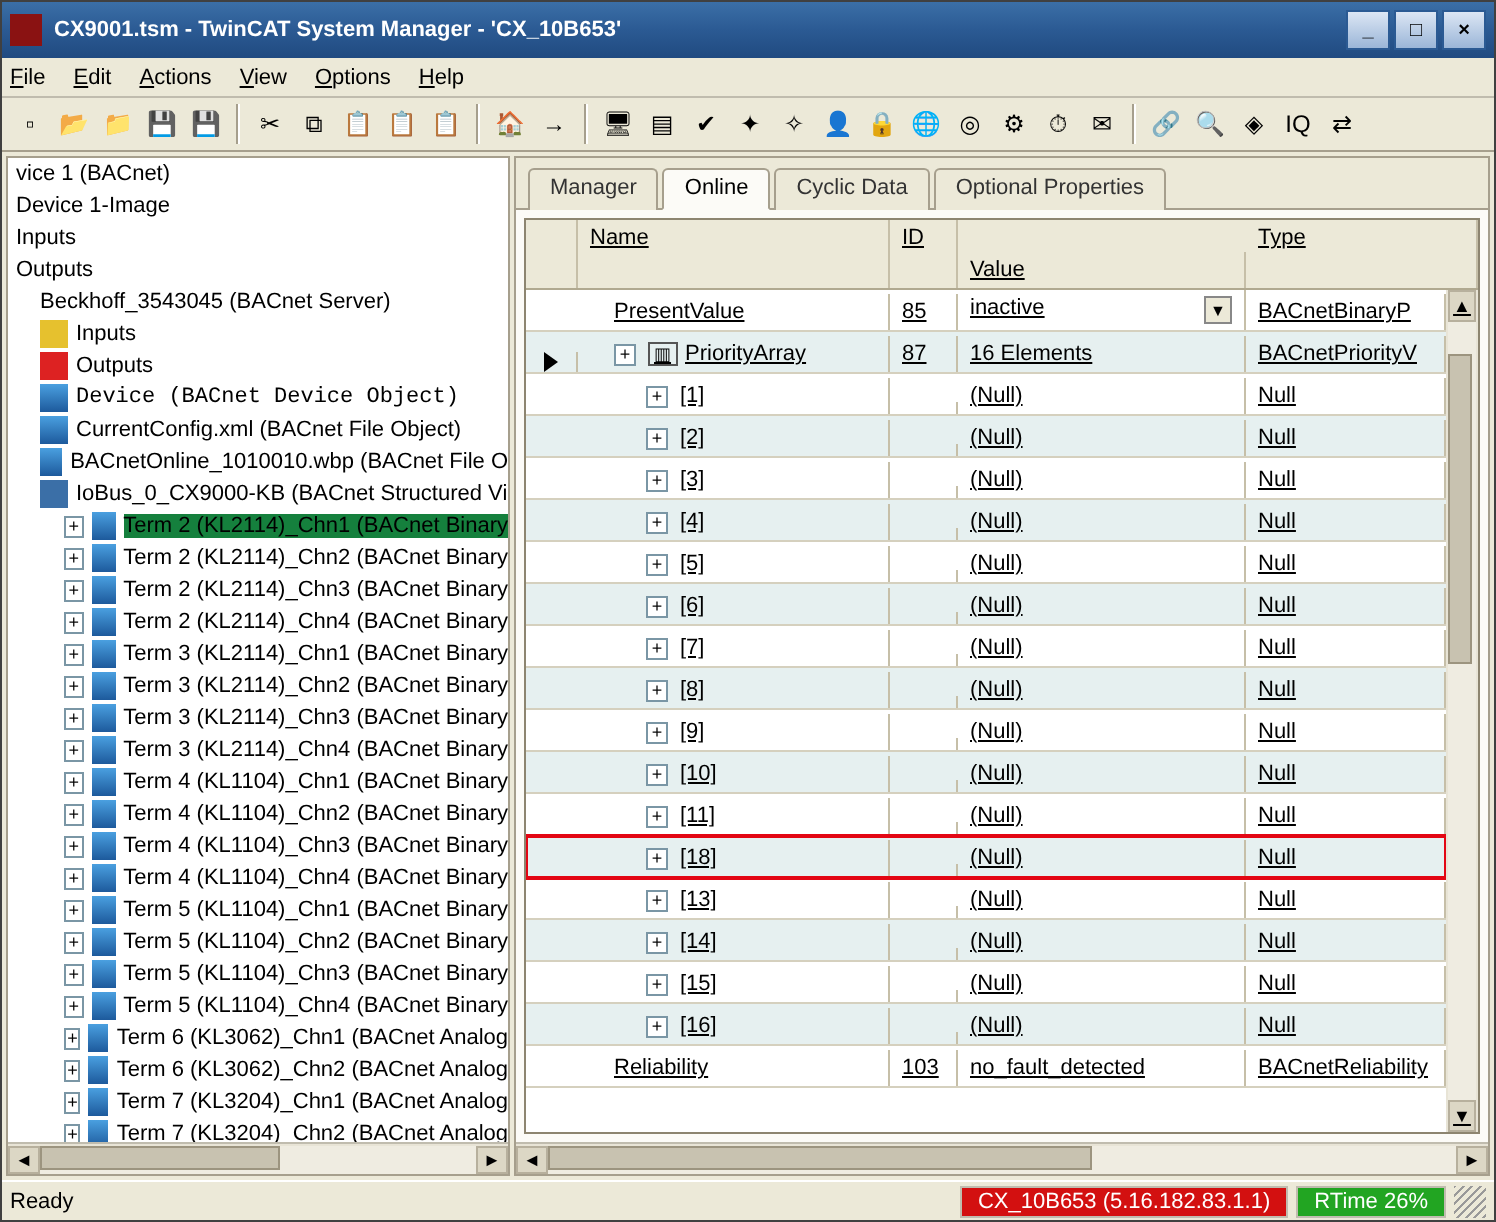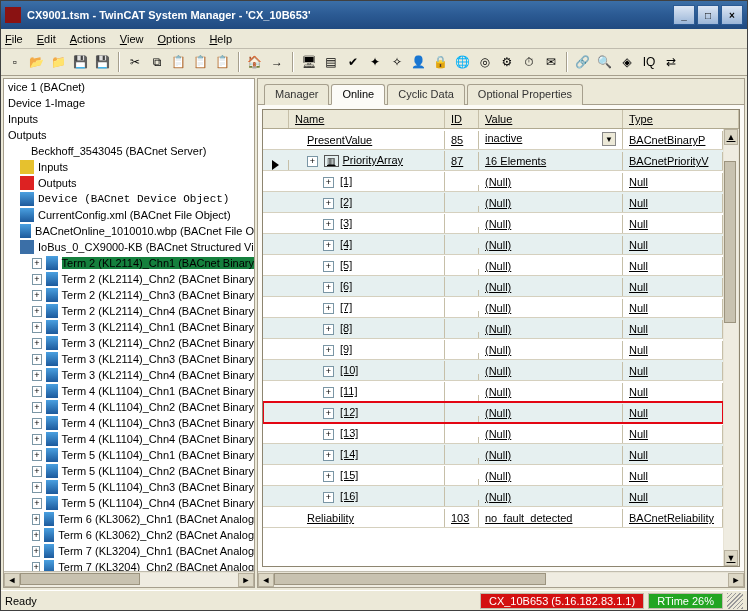--- a/index.html
+++ b/index.html
@@ -151,21 +151,21 @@
     border-bottom:1px solid #b0a990;
   }
   .cell {
     border-right:1px solid #c6bfa8;
     padding:3px 6px;
     overflow:hidden; white-space:nowrap; text-overflow:clip;
   }
   .c0{ width:26px; padding:0; display:flex;align-items:center;justify-content:center;}
   .c1{ width:156px; }
   .c2{ width:34px; text-align:left;}
-  .c3{ width:144px; }
+  .c3{ width:144px;margin-top:16px; }
   .c4{ width:100px; flex:1; }
   .grid-head .cell{ background:#ece9d8; font-weight:normal;}
   .grid-body { flex:1; overflow:hidden;}
   .grid-row { border-bottom:1px solid #d5d0be; height:21px; align-items:flex-end;}
   .grid-row.alt { background:#e6f0f0; }
   .grid-row.hl { outline:2px solid #e30613; outline-offset:-1px; }
   .rowmark { width:0;height:0;border-top:5px solid transparent;border-bottom:5px solid transparent;border-left:7px solid #000;}
   .c1 .plus {
     width:11px;height:11px;border:1px solid #7a96a5;
     display:inline-flex;align-items:center;justify-content:center;
@@ -273,21 +273,21 @@
         </div>
         <div class="tree-row" style="padding-left: 4px;">
           <span class="lbl">Device 1-Image</span>
         </div>
         <div class="tree-row" style="padding-left: 4px;">
           <span class="lbl">Inputs</span>
         </div>
         <div class="tree-row" style="padding-left: 4px;">
           <span class="lbl">Outputs</span>
         </div>
-        <div class="tree-row" style="padding-left: 16px; margin-left: 11px;">
+        <div class="tree-row" style="padding-left: 16px;">
           <span class="lbl">Beckhoff_3543045 (BACnet Server)</span>
         </div>
         <div class="tree-row" style="padding-left: 16px;">
           <span class="icn ylw"></span>
           <span class="lbl">Inputs</span>
         </div>
         <div class="tree-row" style="padding-left: 16px;">
           <span class="icn red"></span>
           <span class="lbl">Outputs</span>
         </div>
@@ -523,21 +523,21 @@
               </div>
               <div class="grid-row">
                 <div class="cell c0"></div>
                 <div class="cell c1 indent"><span class="plus">+</span><span>[11]</span></div>
                 <div class="cell c2"></div>
                 <div class="cell c3">(Null)</div>
                 <div class="cell c4">Null</div>
               </div>
               <div class="grid-row alt hl">
                 <div class="cell c0"></div>
-                <div class="cell c1 indent"><span class="plus">+</span><span>[12]</span></div>
+                <div class="cell c1 indent"><span class="plus">+</span><span>[18]</span></div>
                 <div class="cell c2"></div>
                 <div class="cell c3">(Null)</div>
                 <div class="cell c4">Null</div>
               </div>
               <div class="grid-row">
                 <div class="cell c0"></div>
                 <div class="cell c1 indent"><span class="plus">+</span><span>[13]</span></div>
                 <div class="cell c2"></div>
                 <div class="cell c3">(Null)</div>
                 <div class="cell c4">Null</div>

